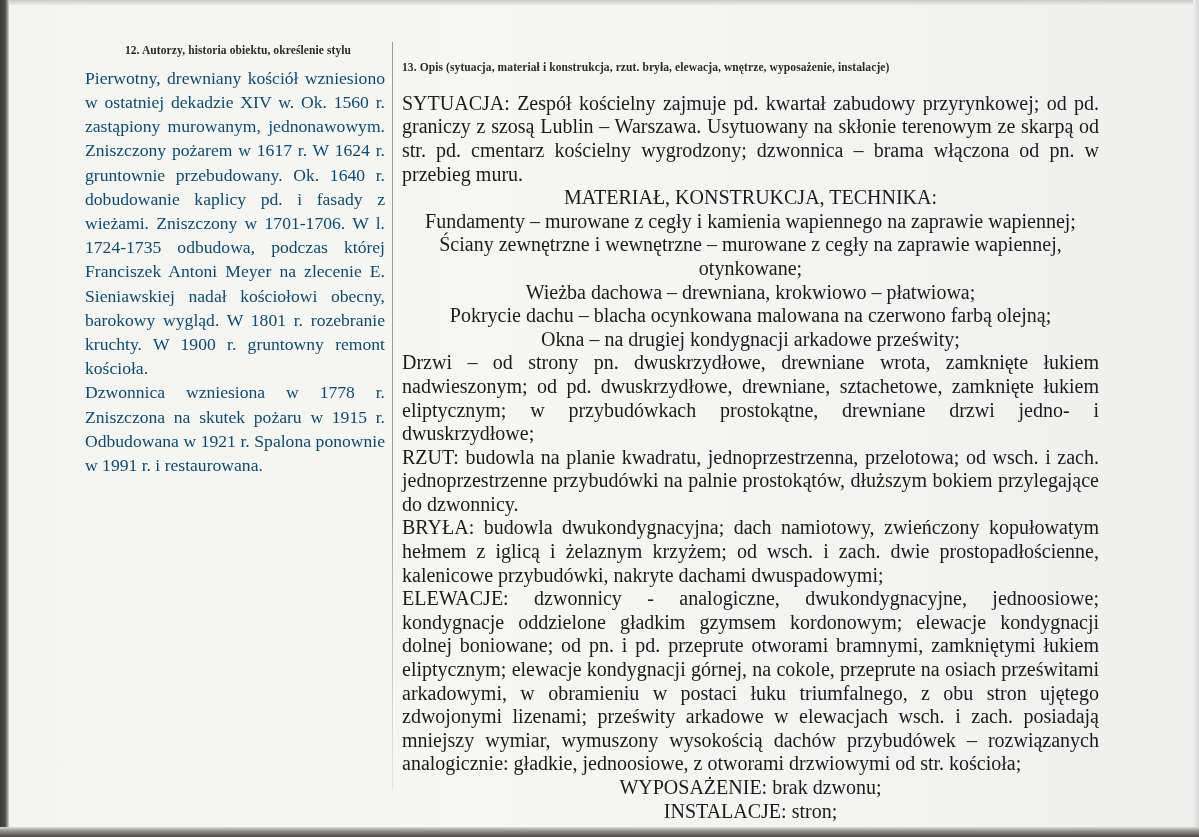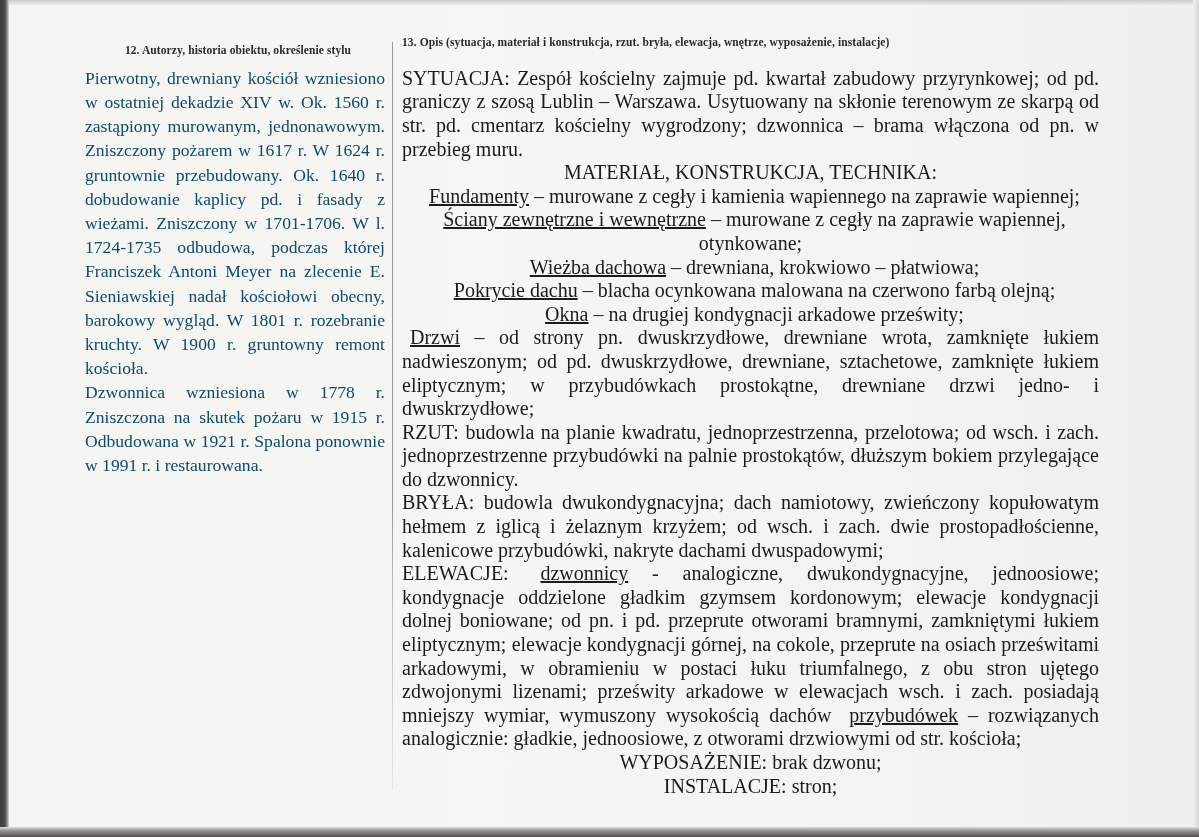--- a/index.html
+++ b/index.html
@@ -61,21 +61,21 @@
 
   .col-left {
     position: absolute;
     left: 85px;
     top: 44px;
     width: 300px;
   }
   .col-right {
     position: absolute;
     left: 402px;
-    top: 36px;
+    top: 61px;
     width: 697px;
   }
 
   .sect-head {
     font-family: "Liberation Serif", "DejaVu Serif", serif;
     font-weight: bold;
     font-size: 11.5px;
     letter-spacing: 0.1px;
     color: #2a2a28;
     margin: 0 0 8px 0;
@@ -102,23 +102,21 @@
     font-size: 20px;
     line-height: 23.6px;
     text-align: justify;
     text-justify: inter-word;
     color: #1b1b1b;
   }
   .body-right p.nojust {
     text-align: center;
   }
   .u {
-    text-decoration: underline;
     text-underline-offset: 1px;
-    margin-left: 8px;
   }
   .spacer-sm { height: 9px; }
 </style>
 </head>
 <body>
 
 <div class="page">
 
   <div class="paper-tint"></div>
   <div class="scan-edge-top"></div>

